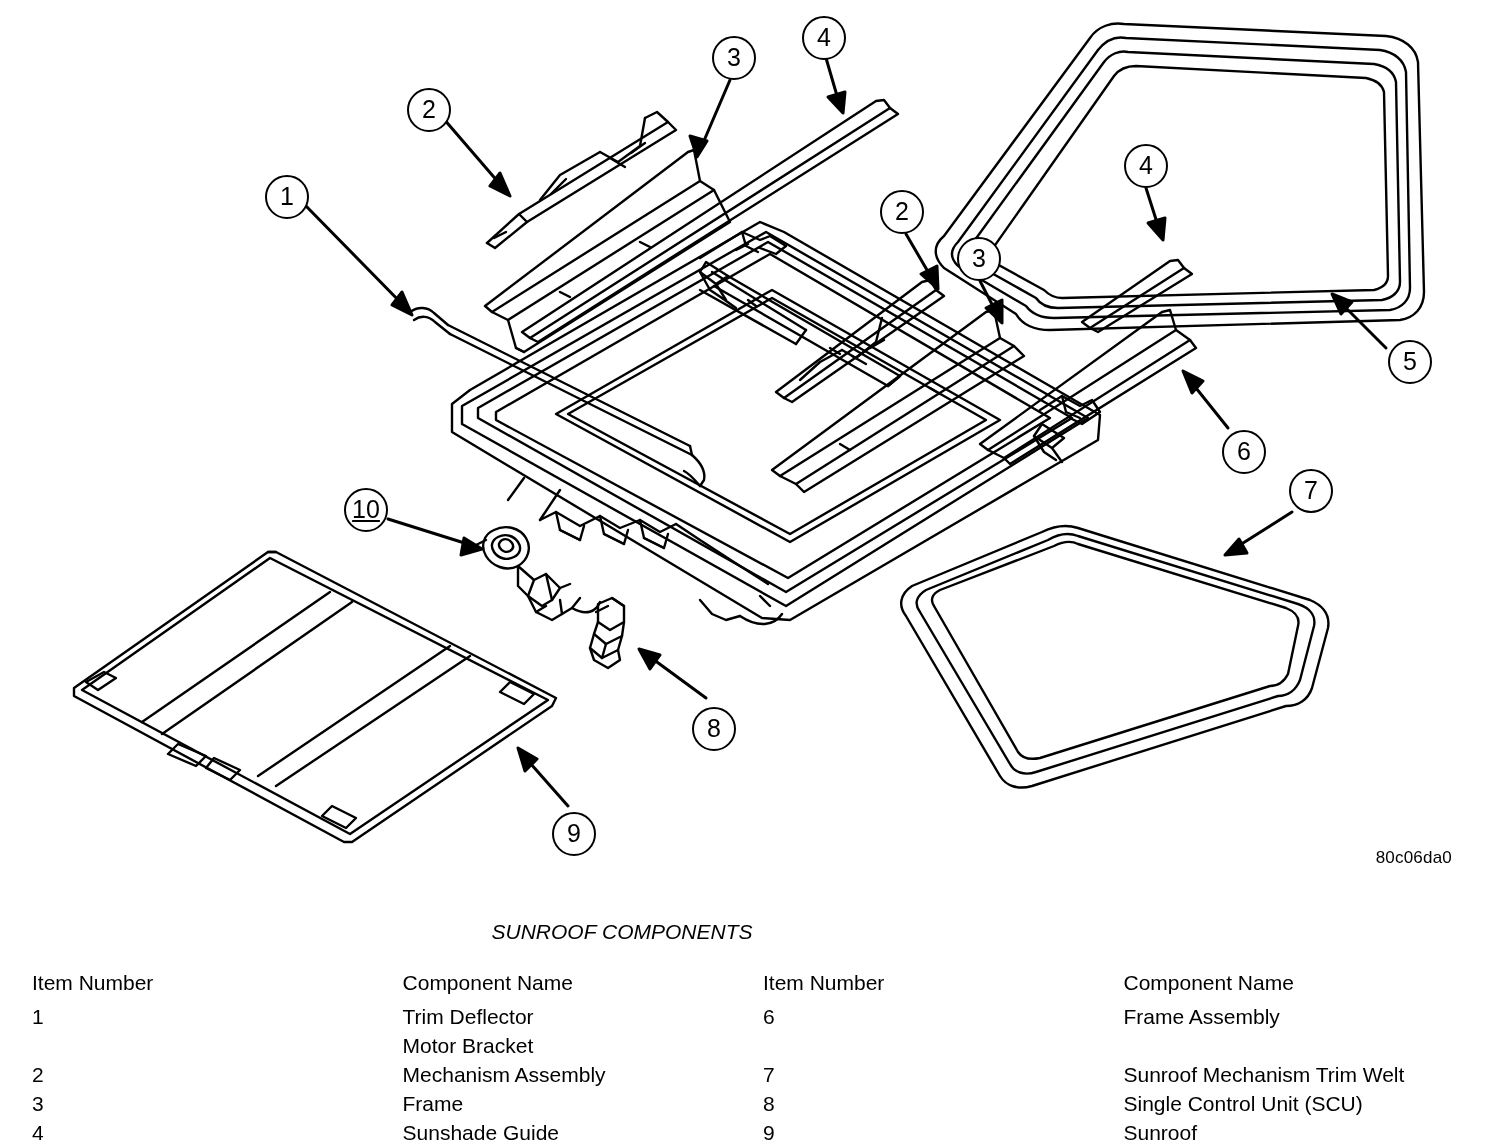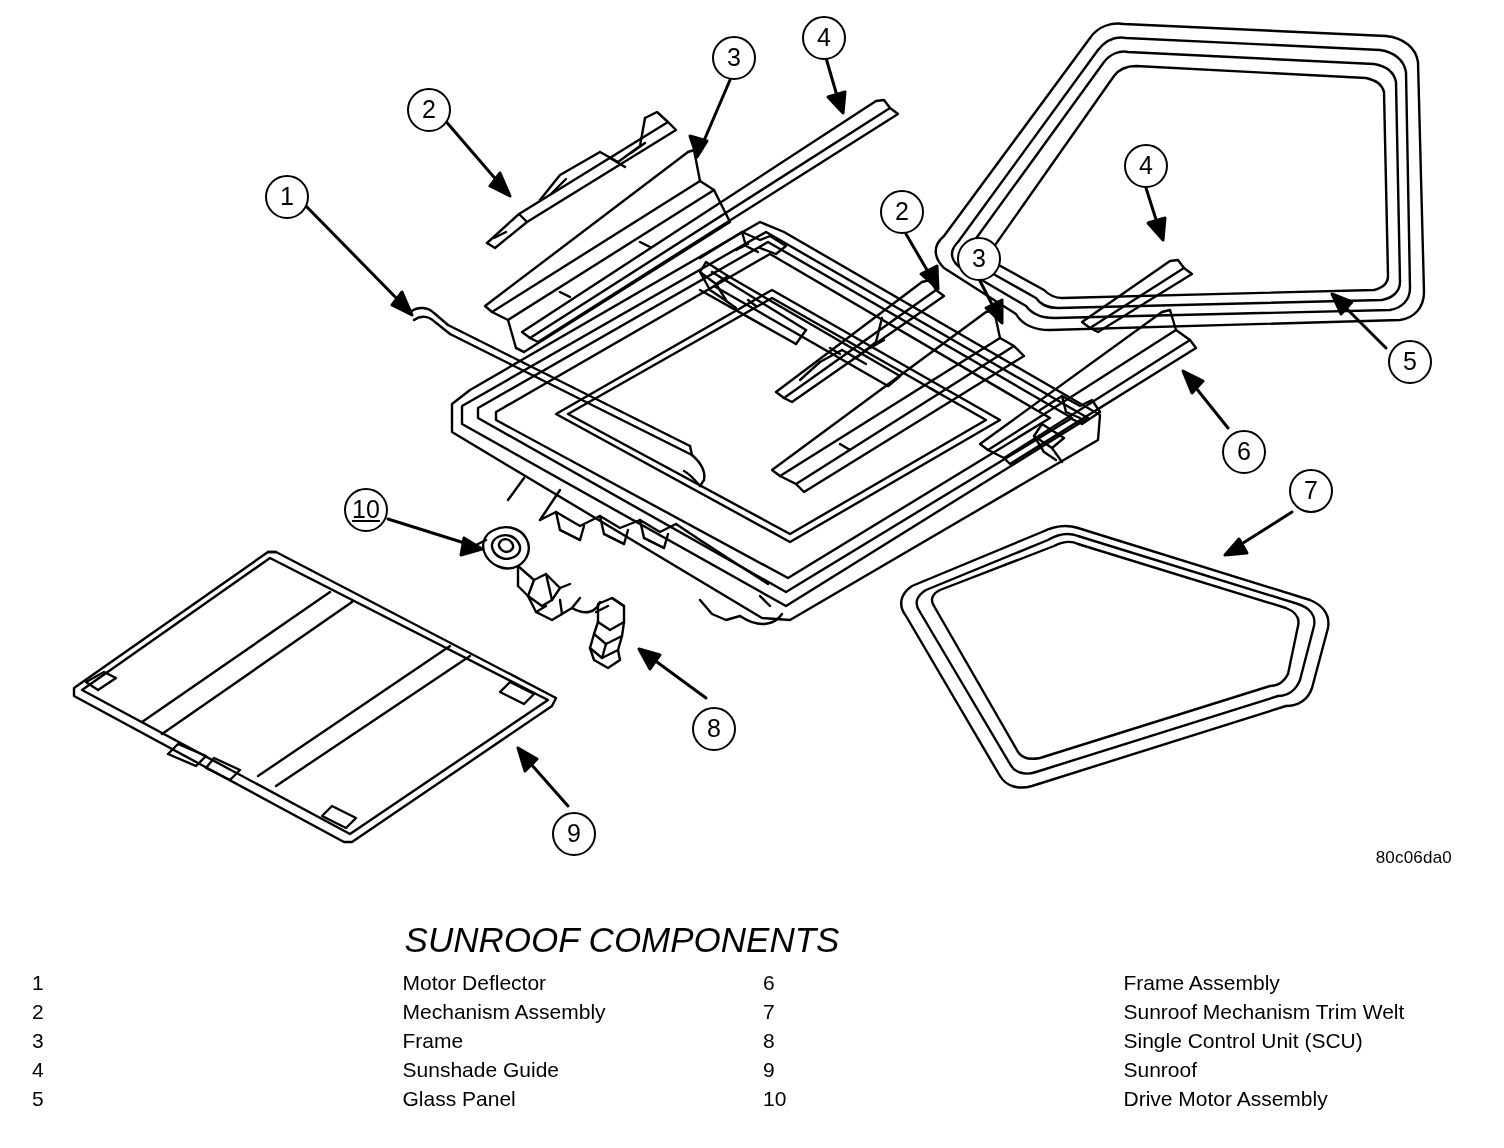--- a/index.html
+++ b/index.html
@@ -48,21 +48,21 @@
     font-family: "Liberation Sans", sans-serif;
     letter-spacing: 0.2px;
     margin-left: 28px;
   }
   #fig-title {
     position: absolute;
     left: 0;
     top: 920px;
     width: 1244px;
     text-align: center;
-    font-size: 35px;
+    font-size: 21px;
     font-style: italic;
     font-family: "Liberation Sans", sans-serif;
   }
   #legend {
     position: absolute;
     left: 0;
     top: 968px;
     width: 1504px;
   }
   .legend-table {
@@ -320,25 +320,37 @@
   <div class="callout" style="left:552px; top:812px;">9</div>
 
   <div id="figure-code">80c06da0</div>
 </div>
 
 <div id="fig-title">SUNROOF COMPONENTS</div>
 
 <div id="legend">
   <table class="legend-table">
     <tbody>
+      <tr class="legend-head">
+        <td class="col-num-l">Item Number</td>
+        <td class="col-name-l">Component Name</td>
+        <td class="col-num-r">Item Number</td>
+        <td class="col-name-r">Component Name</td>
+      </tr>
       <tr>
         <td class="col-num-l">1</td>
-        <td class="col-name-l">Motor Deflector</td>
+        <td class="col-name-l">Trim Deflector</td>
         <td class="col-num-r">6</td>
         <td class="col-name-r">Frame Assembly</td>
+      </tr>
+      <tr>
+        <td class="col-num-l"></td>
+        <td class="col-name-l">Motor Bracket</td>
+        <td class="col-num-r"></td>
+        <td class="col-name-r"></td>
       </tr>
       <tr>
         <td class="col-num-l">2</td>
         <td class="col-name-l">Mechanism Assembly</td>
         <td class="col-num-r">7</td>
         <td class="col-name-r">Sunroof Mechanism Trim Welt</td>
       </tr>
       <tr>
         <td class="col-num-l">3</td>
         <td class="col-name-l">Frame</td>

